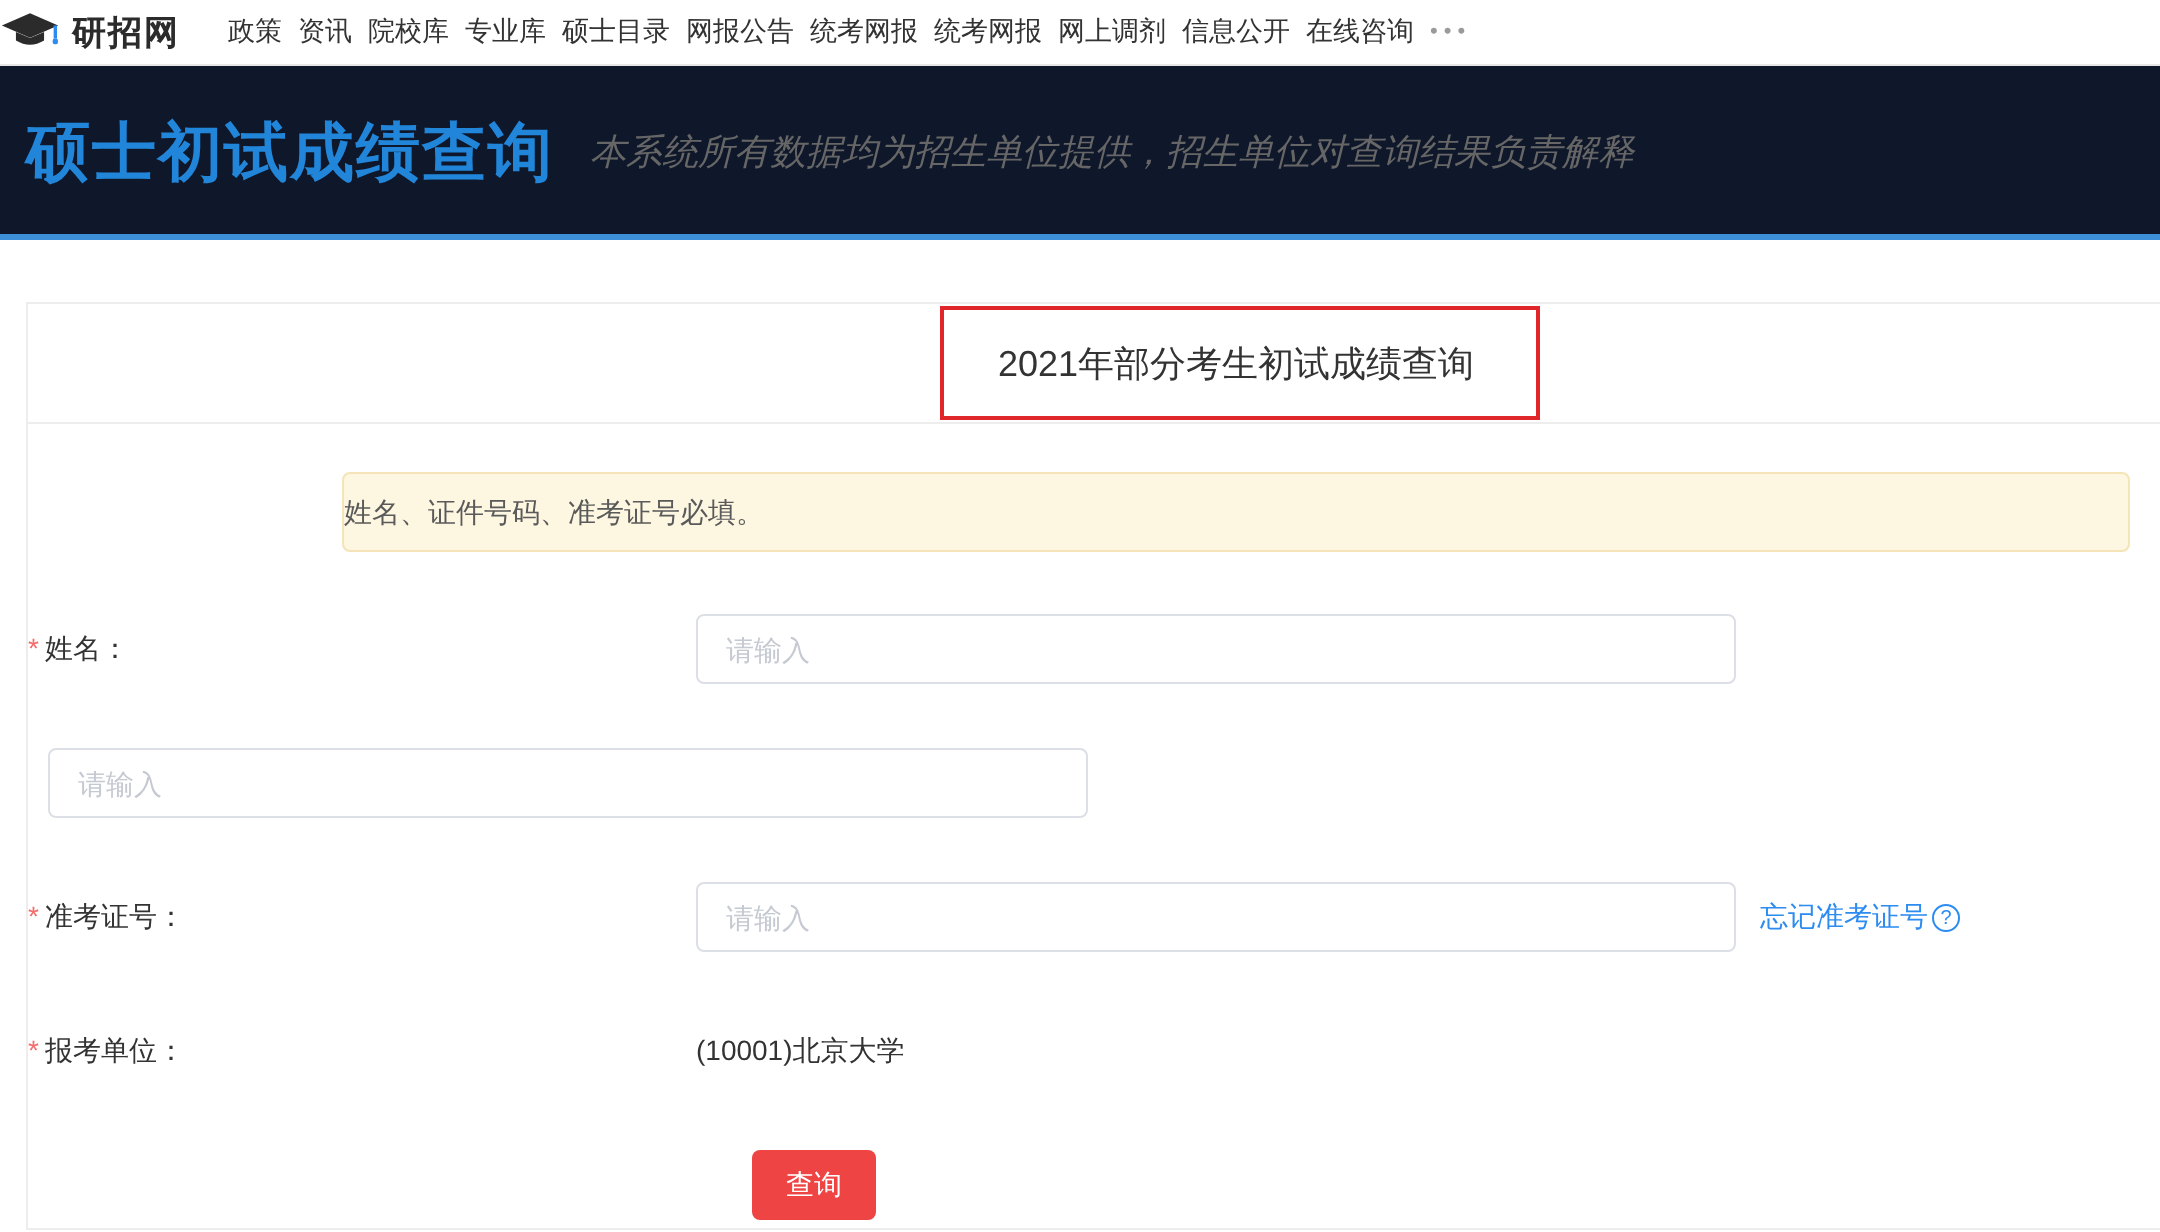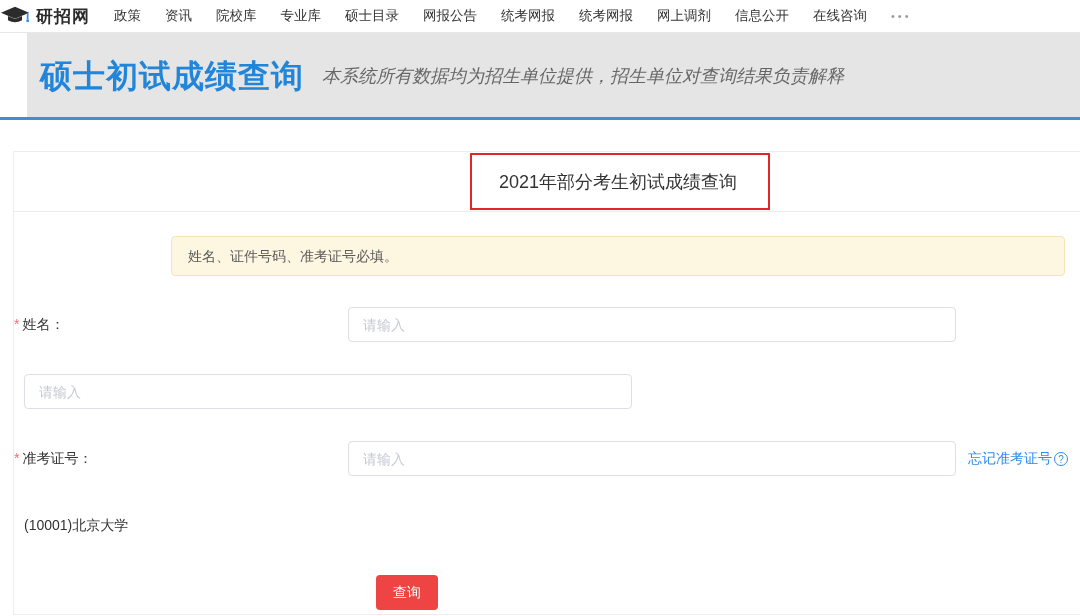--- a/index.html
+++ b/index.html
@@ -11,58 +11,58 @@
   }
 
   
   .topnav {
     height:33px; display:flex; align-items:center;
     border-bottom:1px solid #e7e7e7; background:#fff;
   }
   .logo { display:flex; align-items:center; margin-right:20px; cursor:pointer; }
   .logo svg { display:block; margin-right:6px; }
   .logo-text { font-size:17px; font-weight:bold; color:#2b2b2b; letter-spacing:1px; }
-  .nav-items { display:flex; align-items:center; column-gap:16px; }
+  .nav-items { display:flex; align-items:center; }
   .nav-item { font-size:13.5px; color:#333; cursor:pointer; padding:0 4px; white-space:nowrap; }
   .nav-more { color:#9a9a9a; font-size:11px; letter-spacing:3px; cursor:pointer; padding:0 4px; }
 
   
-  .page-header { display:flex; align-items:flex-end; padding:27px 0 25px 13px; background:#e5e5e5;margin-left:27px; }
+  .page-header { display:flex; align-items:flex-end; padding:27px 0 25px 13px; background:#0f172a; }
   .page-title { font-size:32px; font-weight:bold; color:#2186d9; line-height:1; letter-spacing:1px; }
   .page-subtitle { font-size:18px; color:#666; margin-left:18px; margin-bottom:4px;font-style:italic; }
   .blue-divider { height:3px; background:#3d8fd8; width:100%; }
 
   
   .card {
     position:relative; margin:31px 0 0 13px; width:1210px; min-height:464px;
     border:1px solid #ededed; background:#fff;
   }
   .card-title-row {
     height:60px; line-height:60px; text-align:center;
     font-size:18px; color:#333; border-bottom:1px solid #ededed;
   }
   .red-annotation {
     position:absolute; left:456px; top:1px; width:300px; height:57px;
     border:2px solid #e0262a; pointer-events:none;
   }
   .notice {
     width:894px; height:40px; margin:24px auto 0;
     background:#fdf6e1; border:1px solid #f5e4b8; border-radius:4px;
-    font-size:14px; color:#5a5a5a; line-height:38px; padding-left:16px;
+    font-size:14px; color:#5a5a5a; line-height:38px; 
   }
 
   
   .form { margin-top:31px; }
   .form-row { display:flex; align-items:center; height:35px; margin-bottom:32px; }
   .form-label {
     width:324px; text-align:left; font-size:14px; color:#333; white-space:nowrap;
   }
   .req { color:#f56c6c; margin-right:3px; font-size:14px; }
   .form-input {
-    width:608px; height:35px; margin-left:10px;
+    width:520px; height:35px; margin-left:10px;
     border:1px solid #dcdfe6; border-radius:4px;
     font-size:14px; color:#333; padding:0 14px; outline:none; background:#fff;
     font-family:"Liberation Sans","DejaVu Sans",sans-serif;
   }
   .form-input::placeholder { color:#c5c9d1; }
   .static-value { margin-left:10px; font-size:14px; color:#333; }
   .forgot-link {
     margin-left:12px; font-size:14px; color:#2d8cf0; text-decoration:none;
     cursor:pointer; white-space:nowrap; display:flex; align-items:center;
   }
@@ -136,20 +136,21 @@
     <div class="form-row">
       <label class="form-label"><span class="req">*</span><span>准考证号：</span></label>
       <input class="form-input" type="text" placeholder="请输入" style="">
       <a class="forgot-link">
           <span>忘记准考证号</span>
           <span class="q-icon">?</span>
         </a>
     </div>
 
     <div class="form-row">
+      <label class="form-label"><span class="req">*</span><span>报考单位：</span></label>
       <span class="static-value">(10001)北京大学</span>
     </div>
 
     <div class="submit-row">
       <button class="submit-btn">查询</button>
     </div>
 
   </div>
 </div>
 

